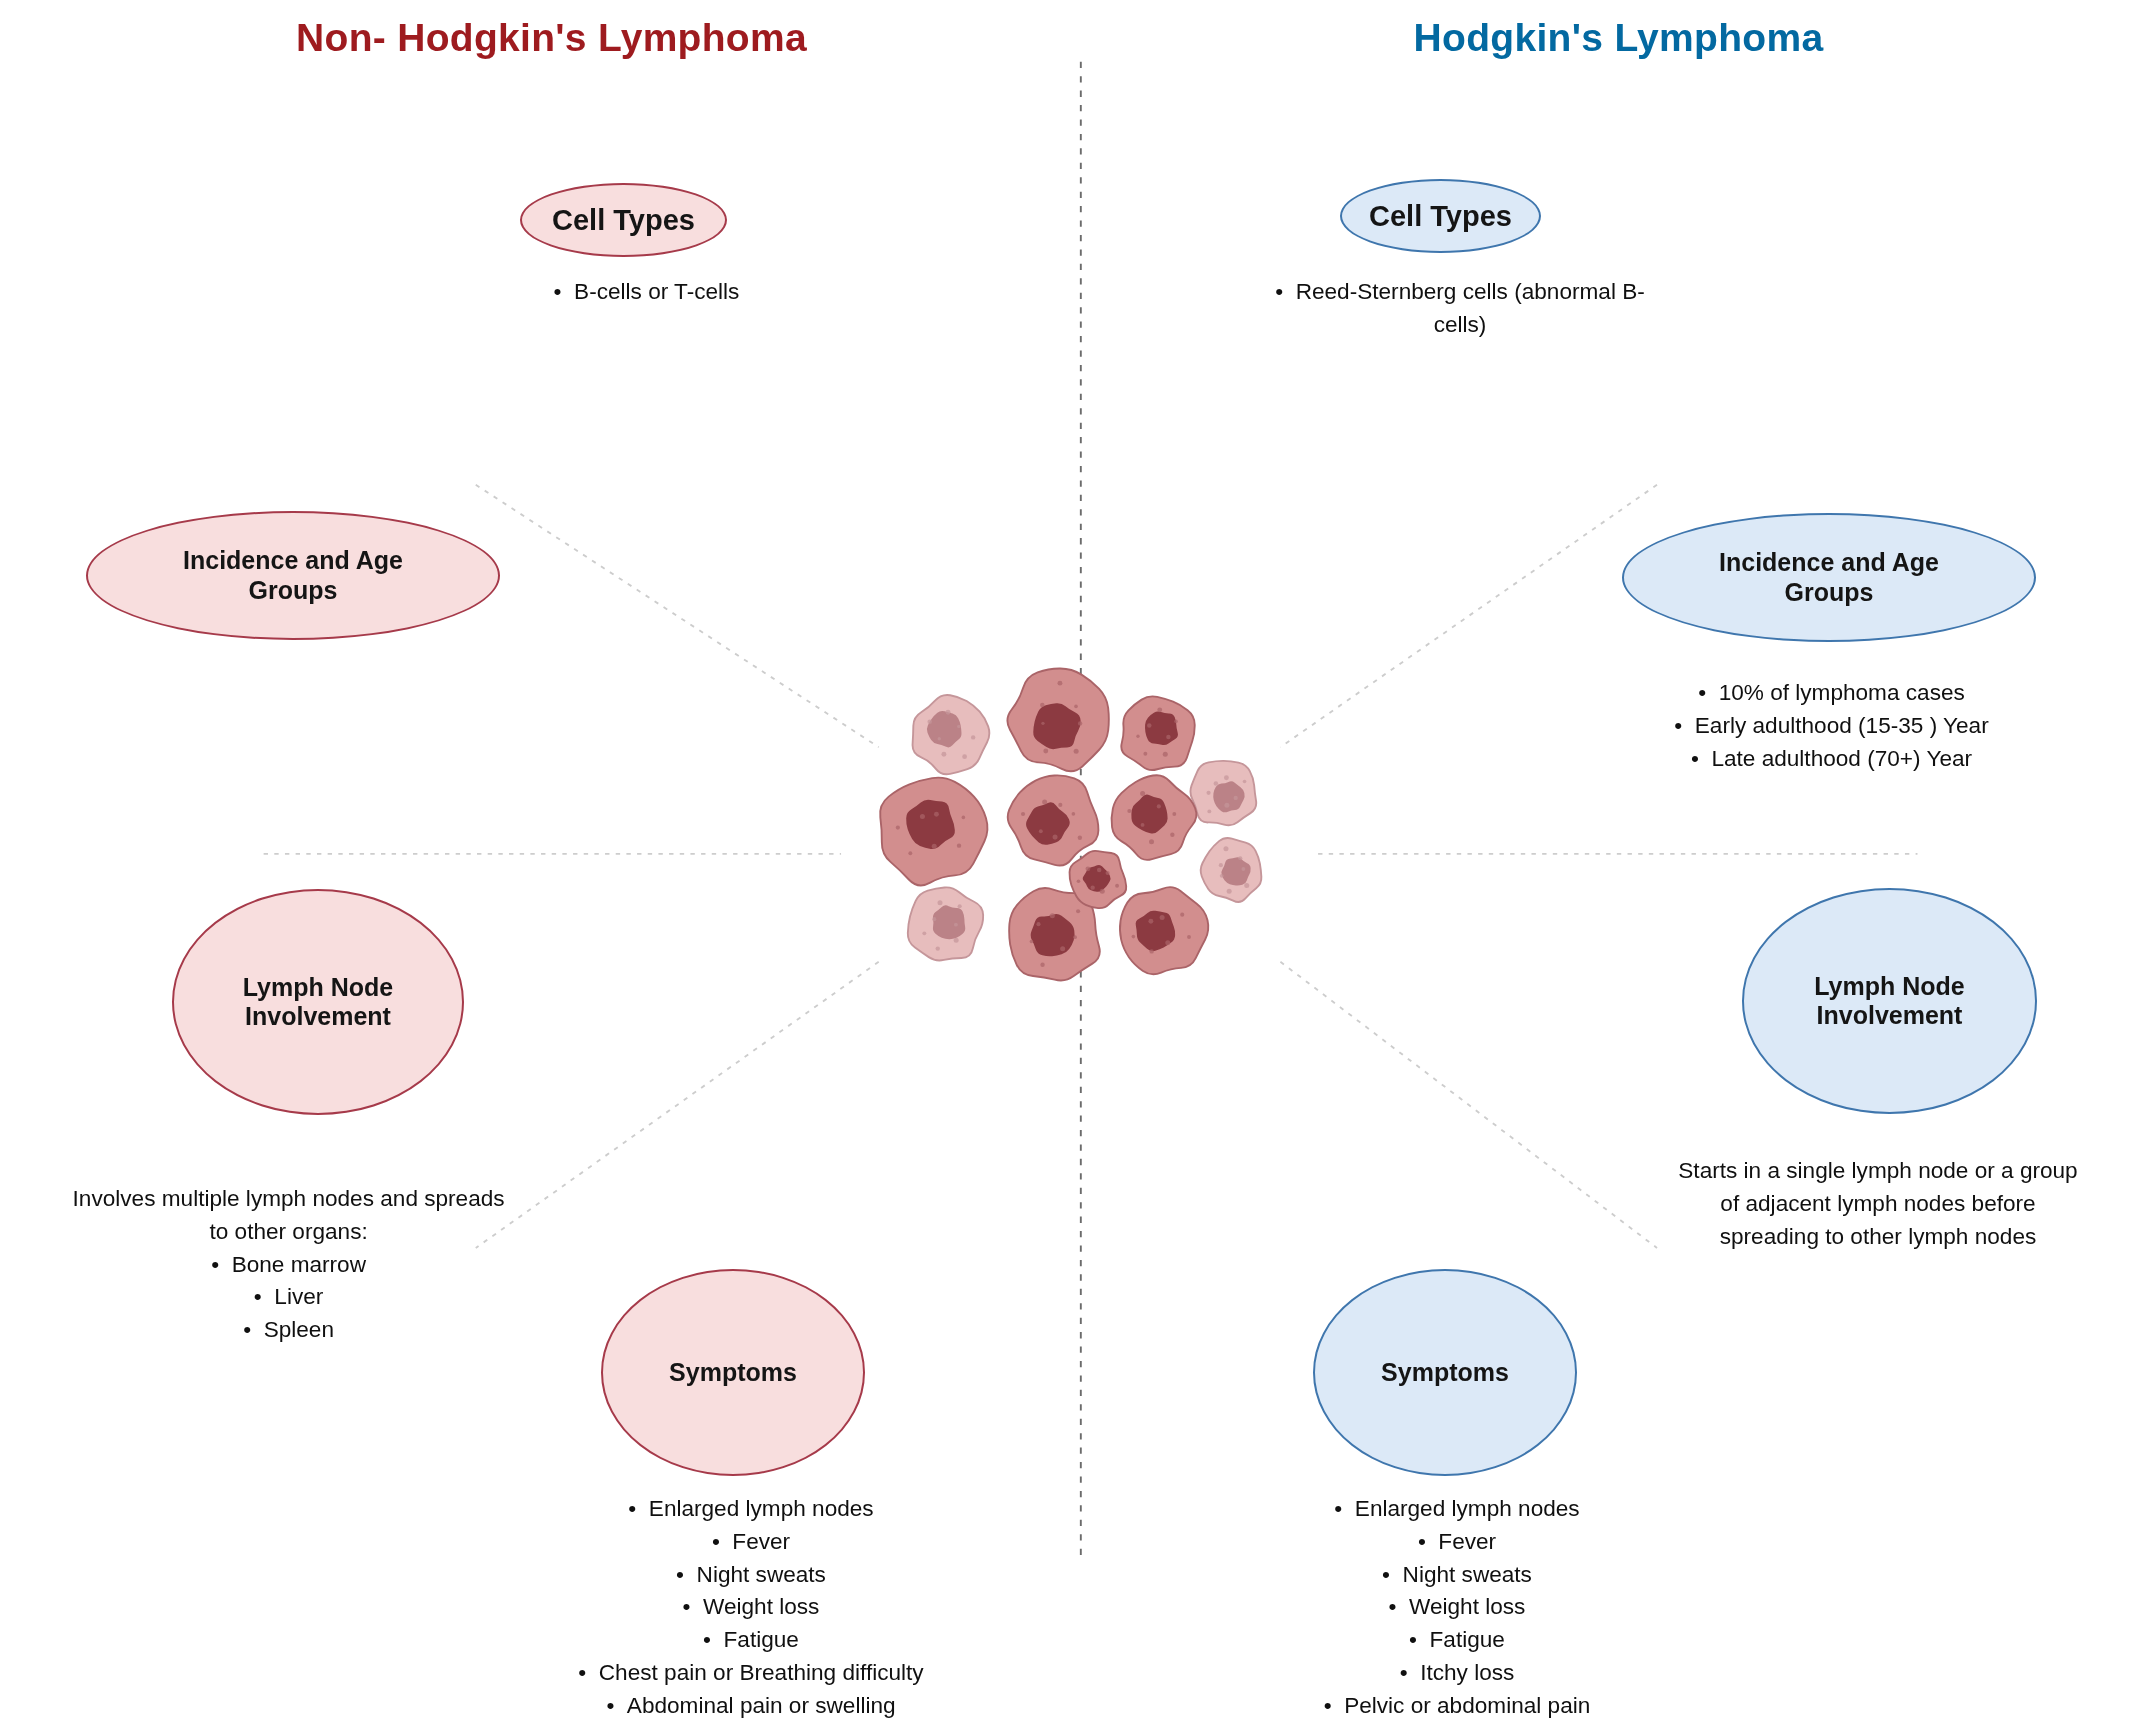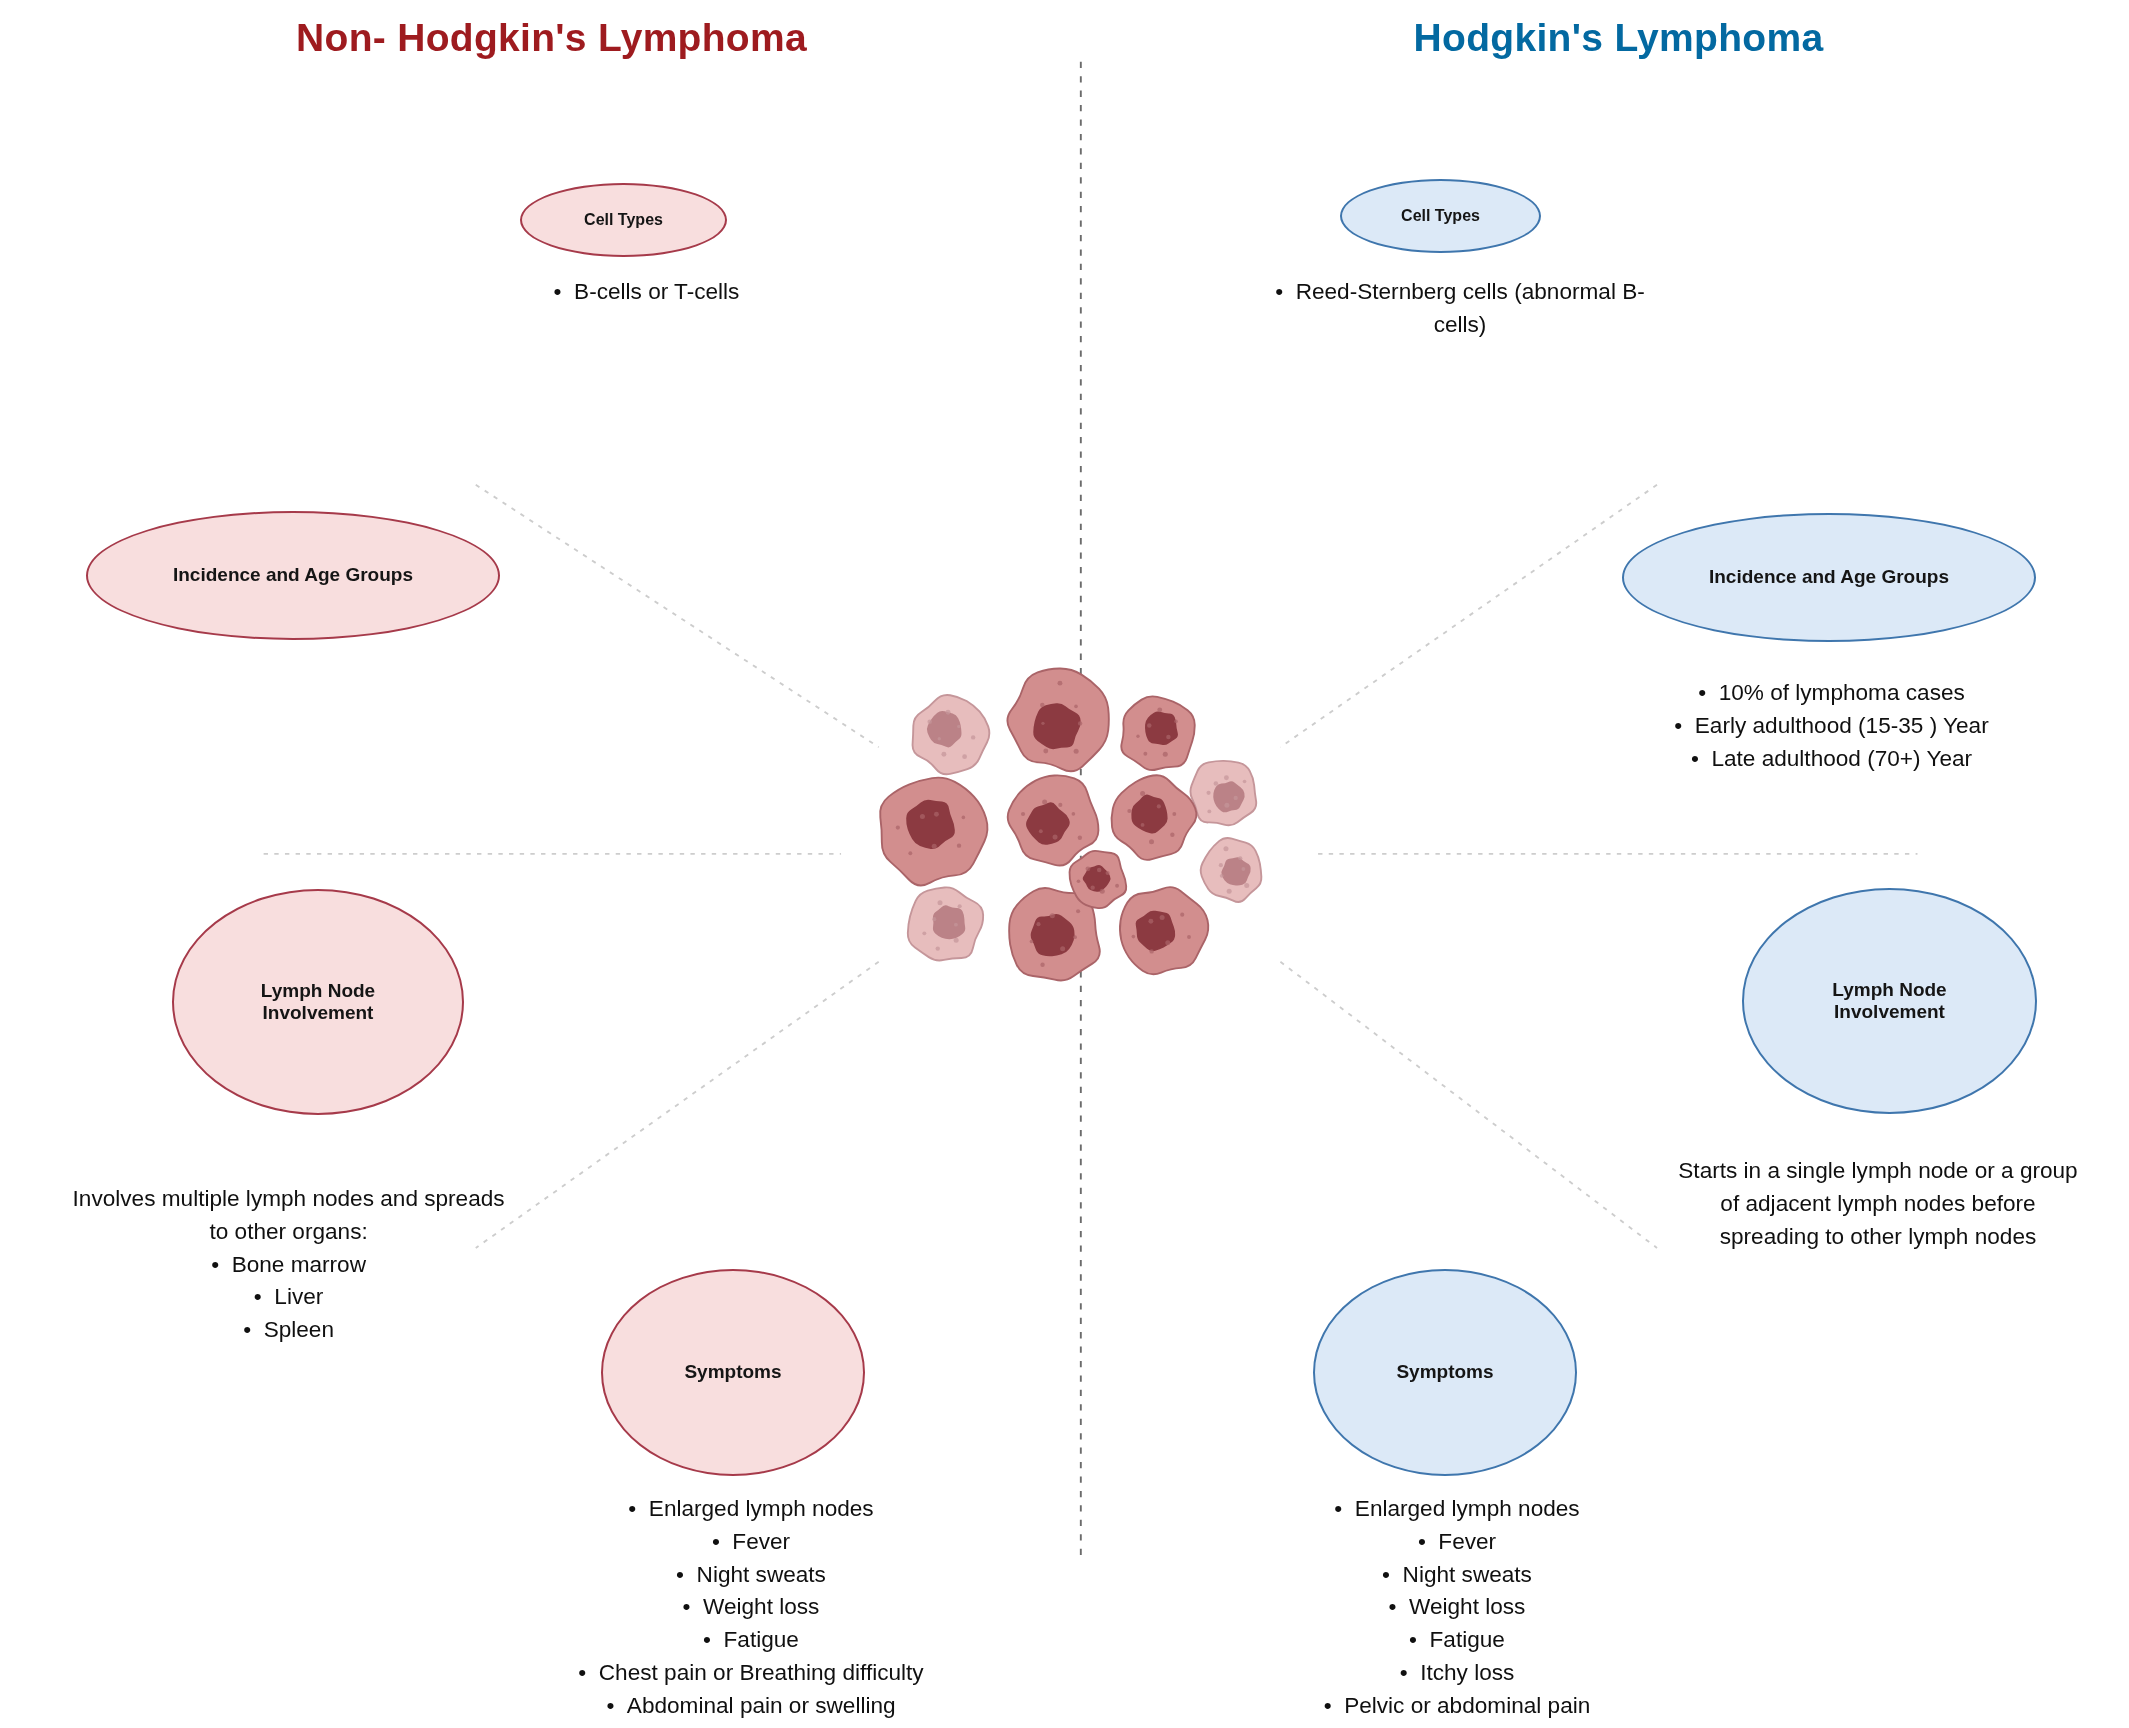--- a/index.html
+++ b/index.html
@@ -9,22 +9,22 @@
   }
   .title{position:absolute;top:16.3px;width:565px;text-align:center;
     font-size:39px;font-weight:bold;letter-spacing:0.3px;}
   .title-left{left:269px;color:#9e1b1f;}
   .title-right{left:1336px;color:#0369a1;}
 
   .node{position:absolute;border-radius:50%;display:flex;align-items:center;
     justify-content:center;text-align:center;font-weight:bold;box-sizing:border-box;}
   .pink{background:#f8dede;border:2.5px solid #a63a4a;}
   .blue{background:#dce9f7;border:2.5px solid #3f76ad;}
-  .node-label{font-size:19px;line-height:1.18;color:#151515;}
-  .small-label .node-label{font-size:16px;}
+  .node-label{font-size:25px;line-height:1.18;color:#151515;}
+  .small-label .node-label{font-size:29px;}
 
   .n-ct-l{left:520px;top:183px;width:207px;height:74px;}
   .n-inc-l{left:86px;top:511px;width:414px;height:129px;}
   .n-inc-l .node-label{max-width:270px;}
   .n-ln-l{left:172px;top:889px;width:292px;height:226px;}
   .n-ln-l .node-label{max-width:207px;}
   .n-sym-l{left:601px;top:1269px;width:264px;height:207px;}
   .n-ct-r{left:1340px;top:179px;width:201px;height:74px;}
   .n-inc-r{left:1622px;top:513px;width:414px;height:129px;}
   .n-inc-r .node-label{max-width:270px;}

